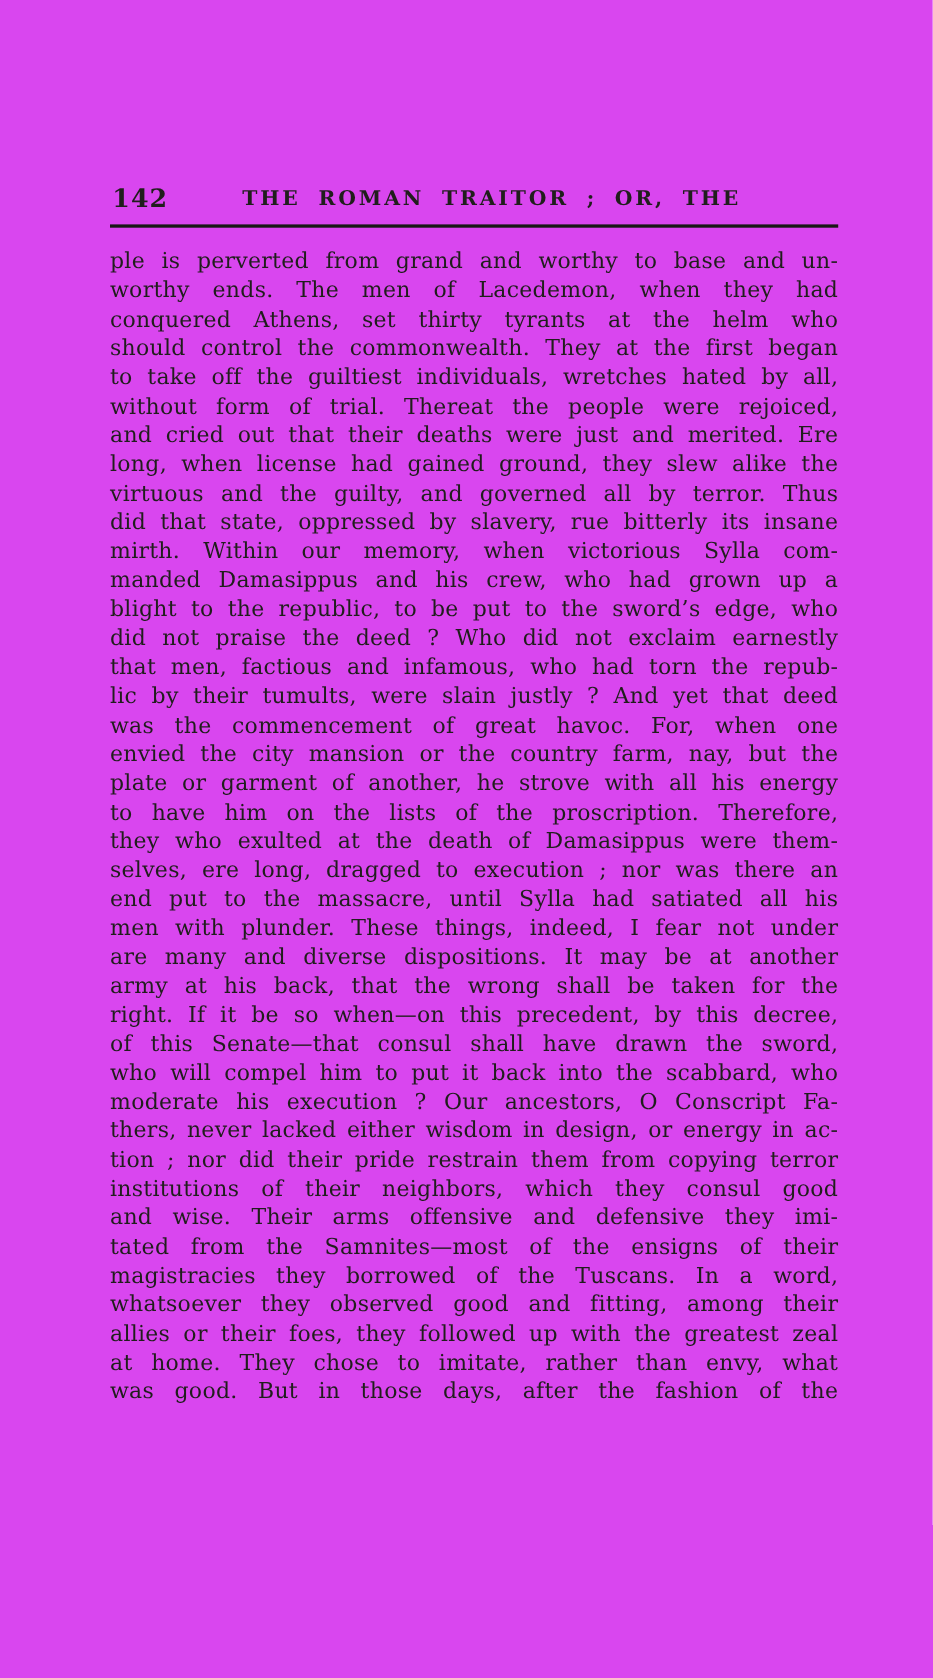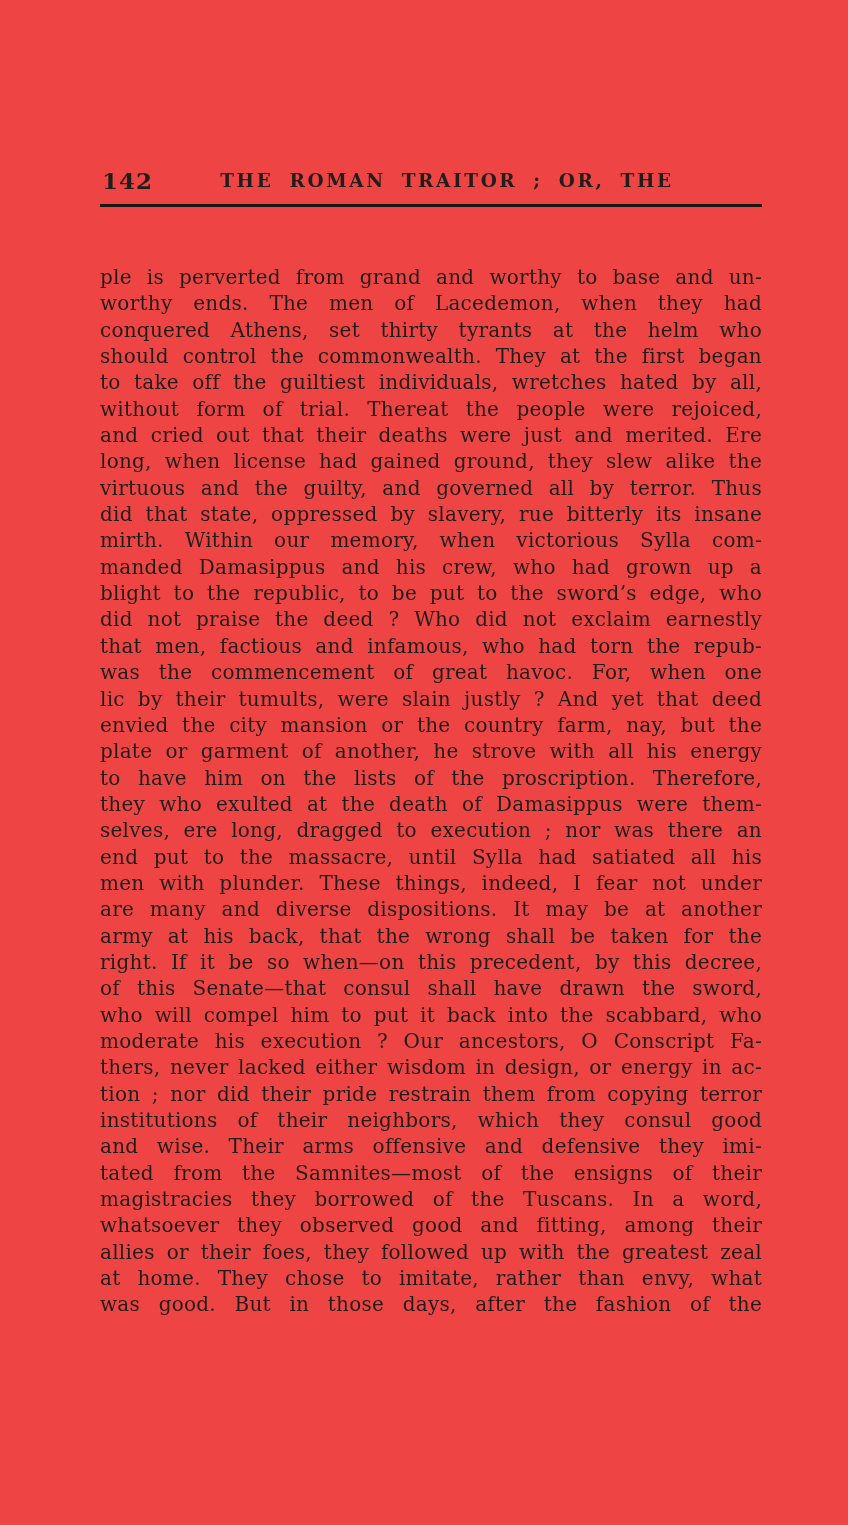--- a/index.html
+++ b/index.html
@@ -1,20 +1,20 @@
 <!DOCTYPE html>
 <html><head>
 <meta charset="utf-8">
 <style>
   html, body { margin: 0; padding: 0; background: #ffffff; }
   .page {
     position: relative;
     width: 848px;
     height: 1525px;
-    background: #ef4444;
+    background: #d946ef;
     font-family: "DejaVu Serif", "Liberation Serif", serif;
     color: #201e1c;
     overflow: hidden;
   }
   .running-head {
     position: absolute;
     top: 167px;
     left: 100px;
     width: 662px;
     height: 32px;
@@ -47,21 +47,20 @@
     background: #181715;
   }
   .body-text {
     position: absolute;
     top: 224px;
     left: 100px;
     width: 662px;
     font-size: 20px;
     line-height: 26.35px;
     letter-spacing: 0.25px;
-    margin-top: 40px;
   }
   .text-line {
     height: 26.35px;
     text-align: justify;
     text-align-last: justify;
     white-space: normal;
   }
 </style>
 </head>
 <body>
@@ -84,22 +83,22 @@
     <div class="text-line">without form of trial.  Thereat the people were rejoiced,</div>
     <div class="text-line">and cried out that their deaths were just and merited.  Ere</div>
     <div class="text-line">long, when license had gained ground, they slew alike the</div>
     <div class="text-line">virtuous and the guilty, and governed all by terror.  Thus</div>
     <div class="text-line">did that state, oppressed by slavery, rue bitterly its insane</div>
     <div class="text-line">mirth.  Within our memory, when victorious Sylla com-</div>
     <div class="text-line">manded Damasippus and his crew, who had grown up a</div>
     <div class="text-line">blight to the republic, to be put to the sword’s edge, who</div>
     <div class="text-line">did not praise the deed ?  Who did not exclaim earnestly</div>
     <div class="text-line">that men, factious and infamous, who had torn the repub-</div>
+    <div class="text-line">lic by their tumults, were slain justly ?  And yet that deed</div>
     <div class="text-line">was the commencement of great havoc.  For, when one</div>
-    <div class="text-line">lic by their tumults, were slain justly ?  And yet that deed</div>
     <div class="text-line">envied the city mansion or the country farm, nay, but the</div>
     <div class="text-line">plate or garment of another, he strove with all his energy</div>
     <div class="text-line">to have him on the lists of the proscription.  Therefore,</div>
     <div class="text-line">they who exulted at the death of Damasippus were them-</div>
     <div class="text-line">selves, ere long, dragged to execution ; nor was there an</div>
     <div class="text-line">end put to the massacre, until Sylla had satiated all his</div>
     <div class="text-line">men with plunder.  These things, indeed, I fear not under</div>
     <div class="text-line">are many and diverse dispositions.  It may be at another</div>
     <div class="text-line">army at his back, that the wrong shall be taken for the</div>
     <div class="text-line">right.  If it be so when—on this precedent, by this decree,</div>

